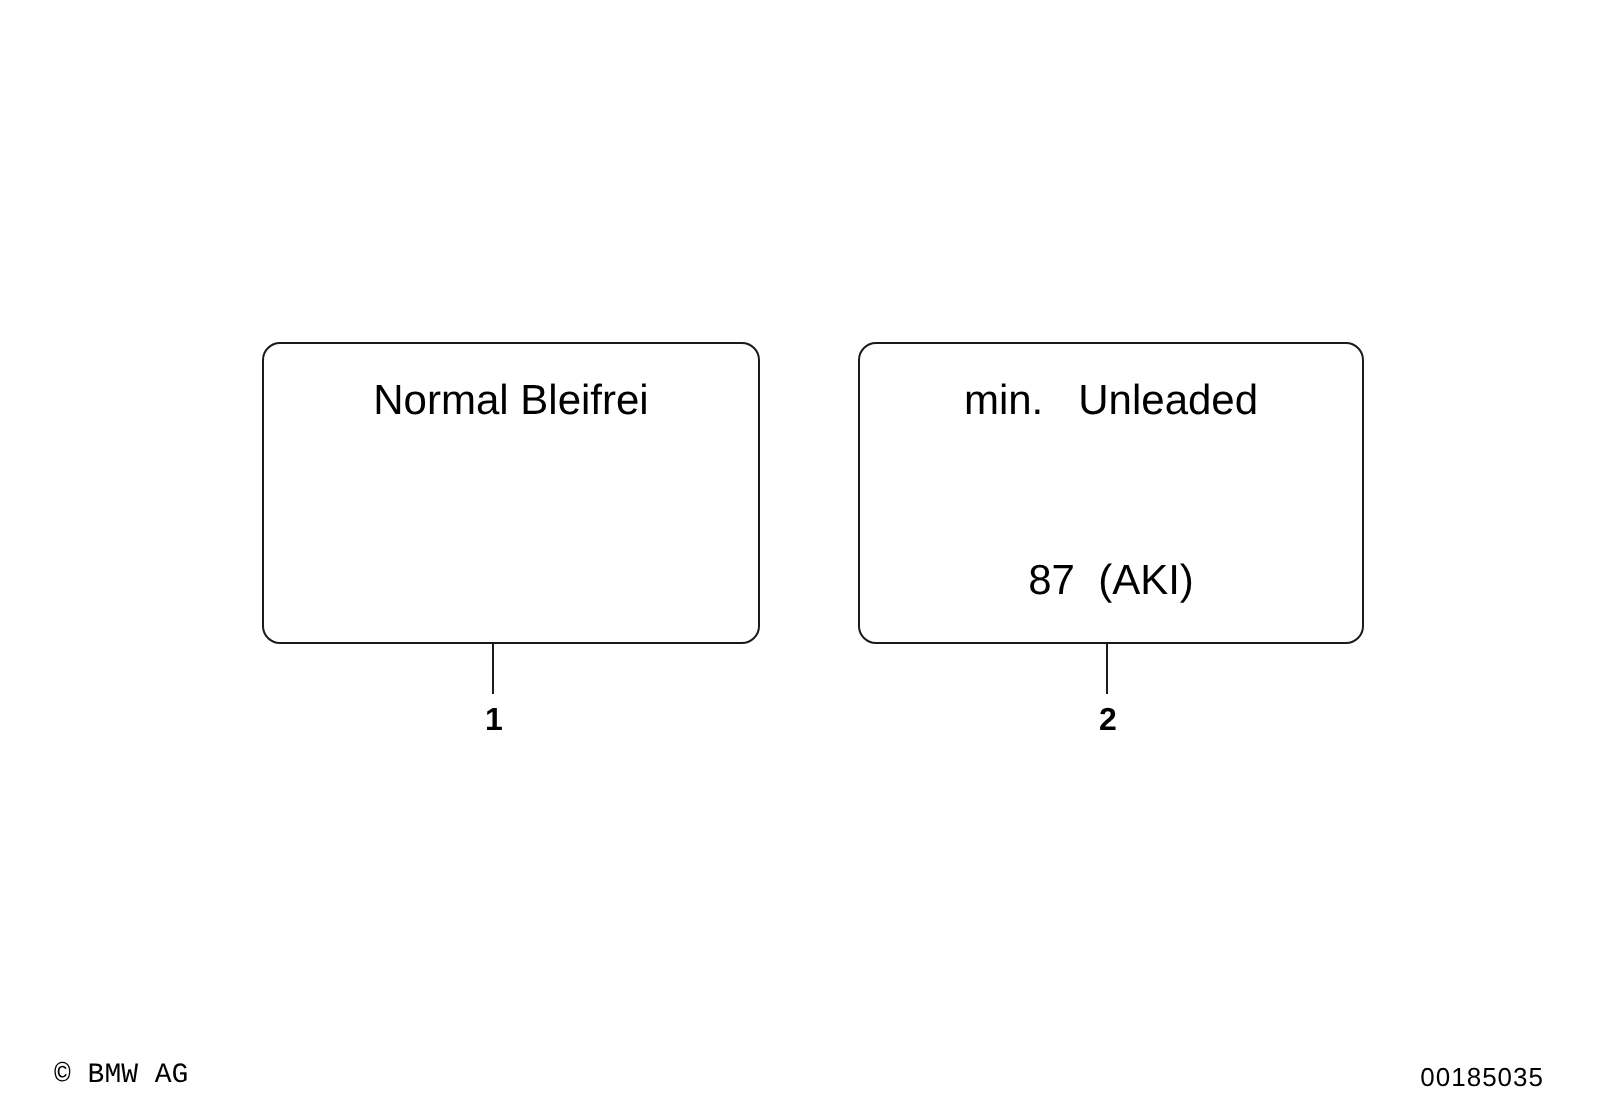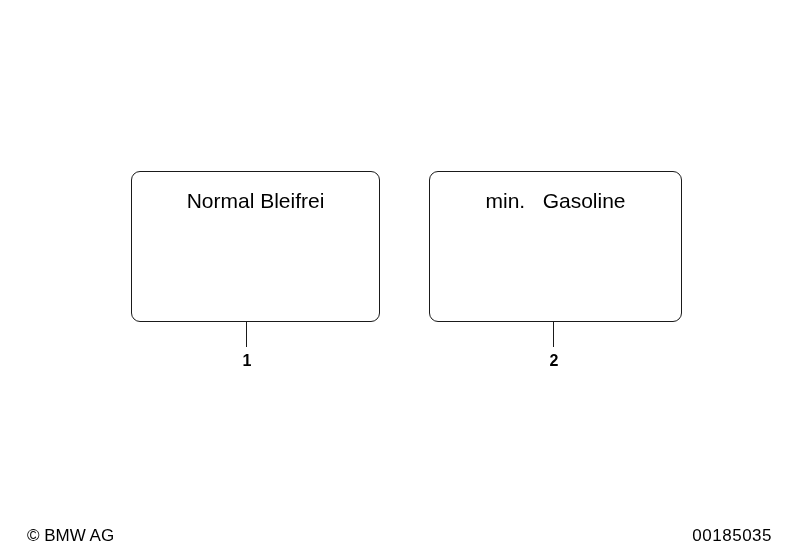--- a/index.html
+++ b/index.html
@@ -59,43 +59,45 @@
     font-size: 16px;
     font-weight: bold;
     color: #000000;
   }
   .callout-left  { left: 232px; }
   .callout-right { left: 539px; }
   .footer-copyright {
     position: absolute;
     left: 27px;
     bottom: 13px;
-    font-size: 17px;
+    font-size: 14px;
     color: #000000;
+    font-family: Liberation Mono, monospace;
   }
   .footer-partnumber {
     position: absolute;
     right: 27px;
     bottom: 13px;
-    font-size: 17px;
+    font-size: 13px;
     color: #000000;
     letter-spacing: 0.5px;
   }
 </style>
 </head>
 <body>
 
 <div class="canvas">
 
   <div class="fuel-label label-left">
     <div class="line">Normal Bleifrei</div>
   </div>
 
   <div class="fuel-label label-right">
-    <div class="line">min.   Gasoline</div>
+    <div class="line">min.   Unleaded</div>
+    <div class="line">87  (AKI)</div>
   </div>
 
   <div class="leader-line leader-left"></div>
   <div class="leader-line leader-right"></div>
 
   <div class="callout callout-left">1</div>
   <div class="callout callout-right">2</div>
 
   <div class="footer-copyright">© BMW AG</div>
   <div class="footer-partnumber">00185035</div>

